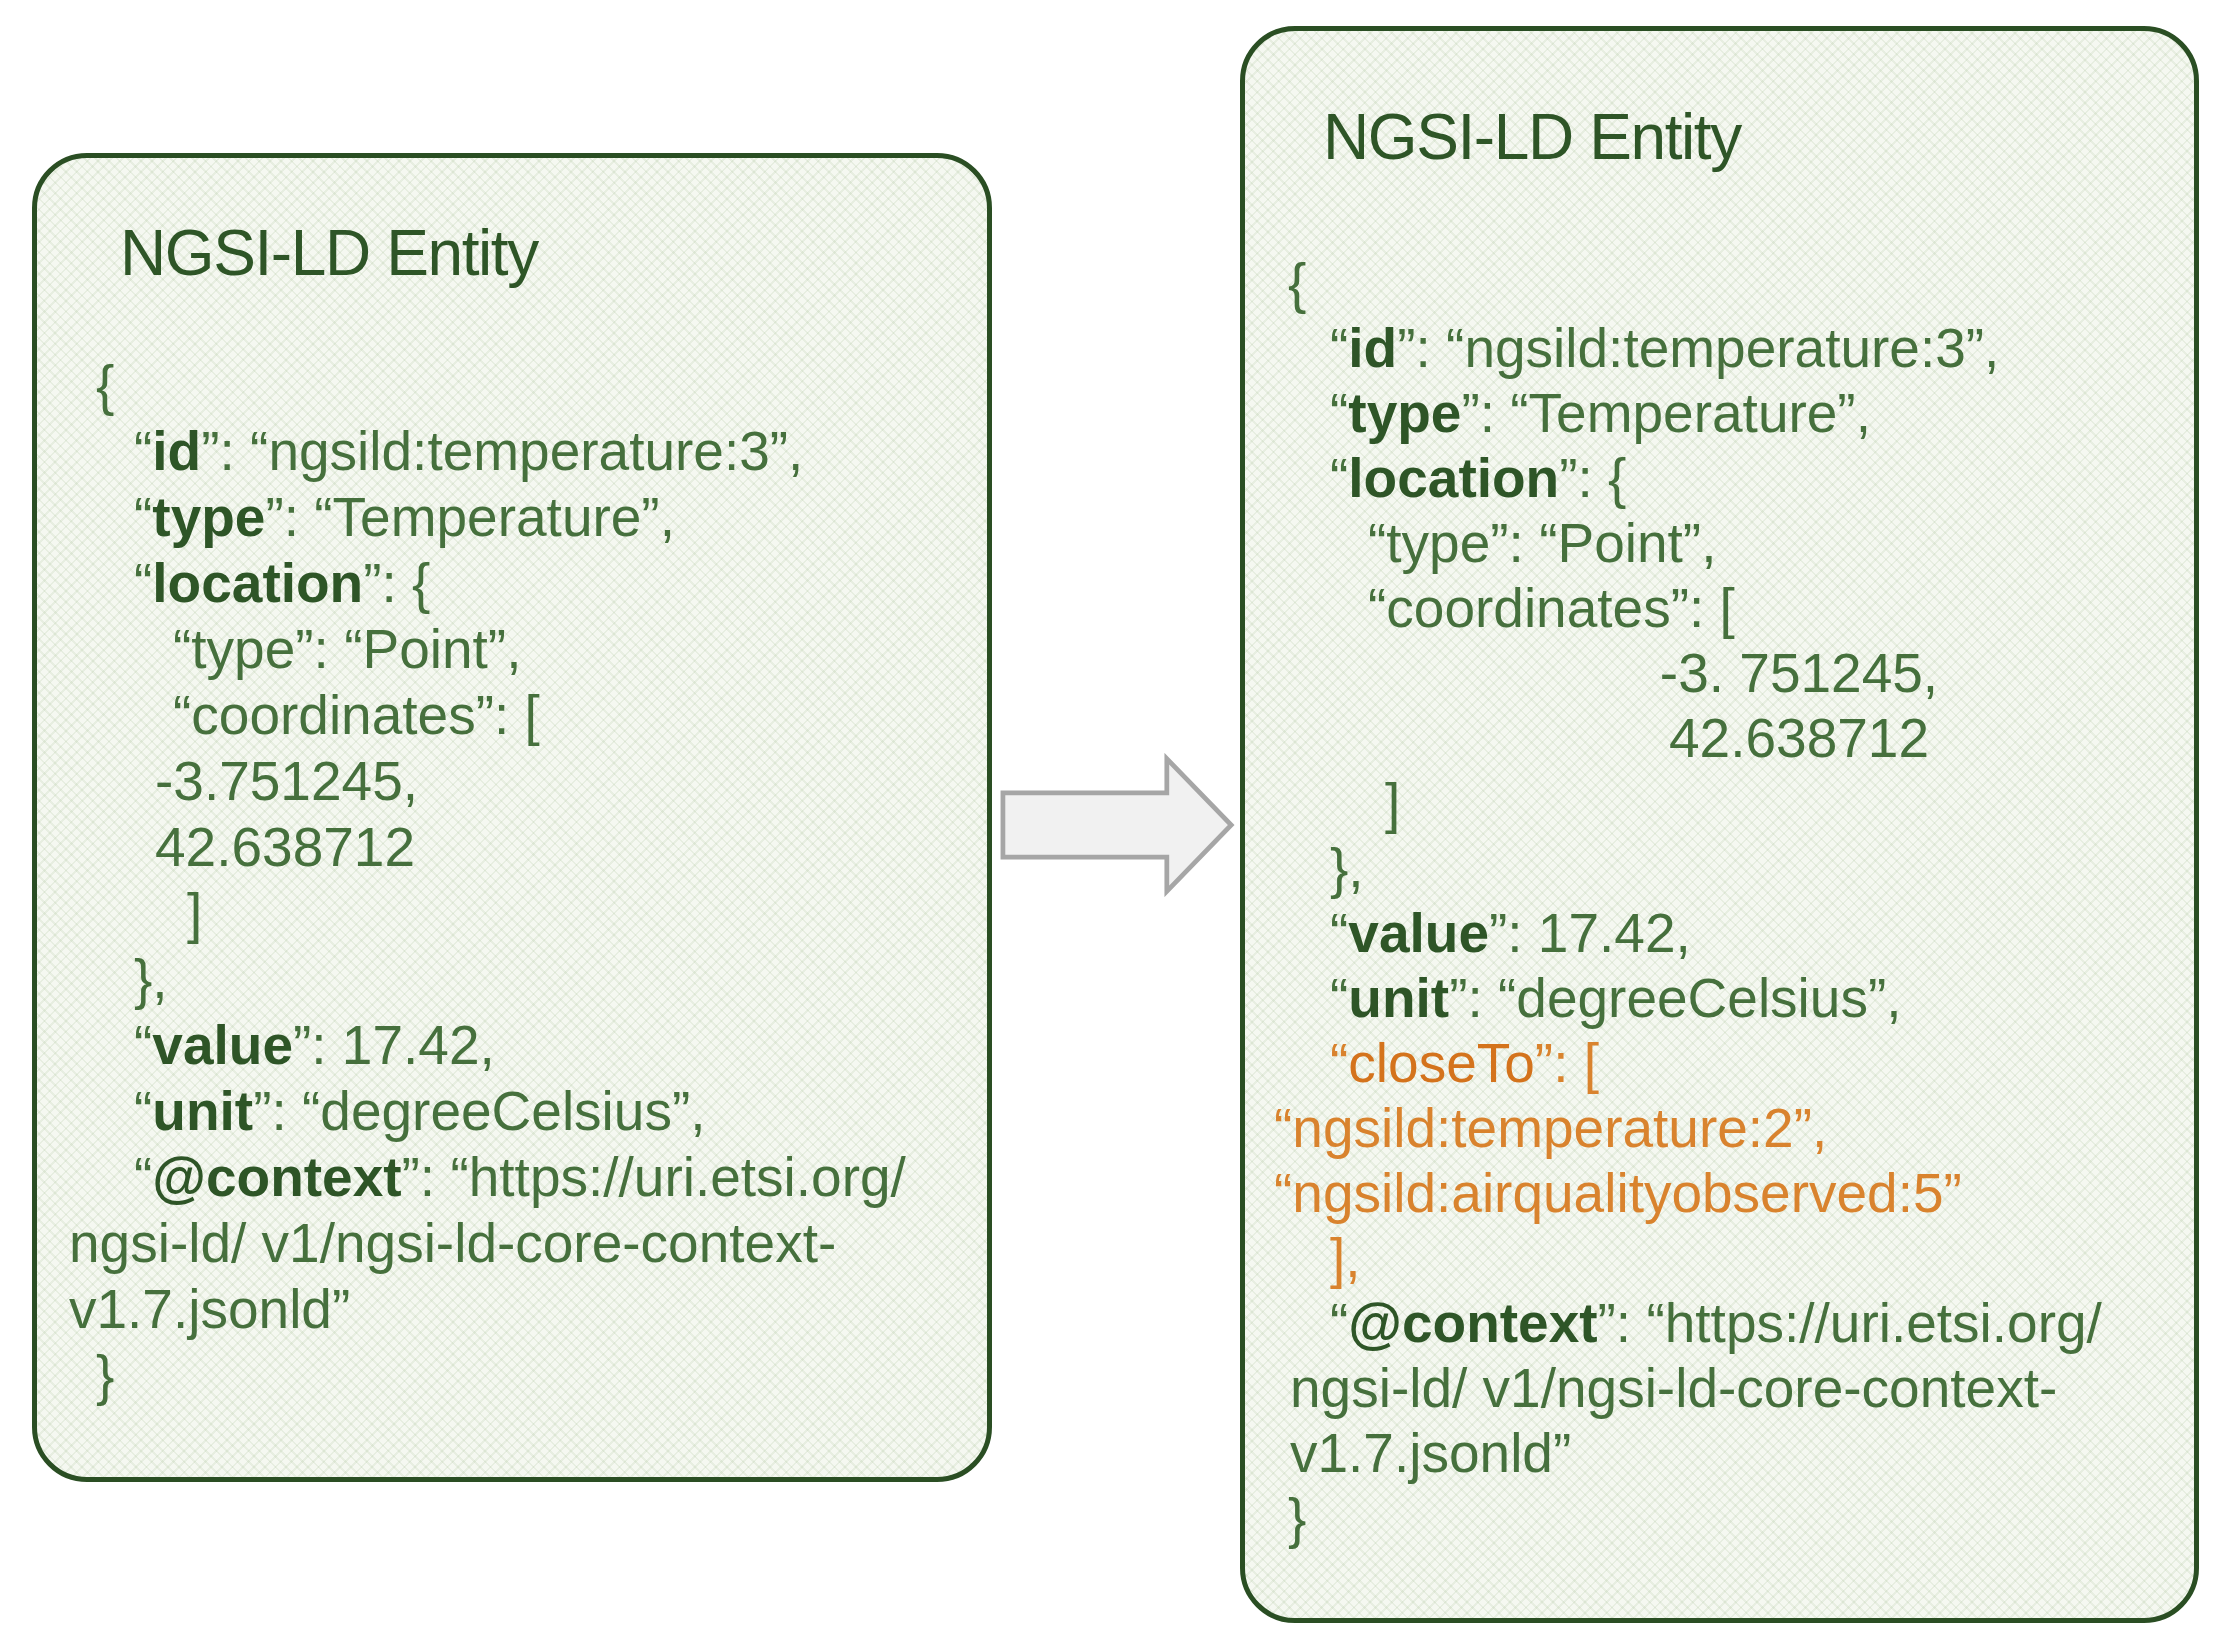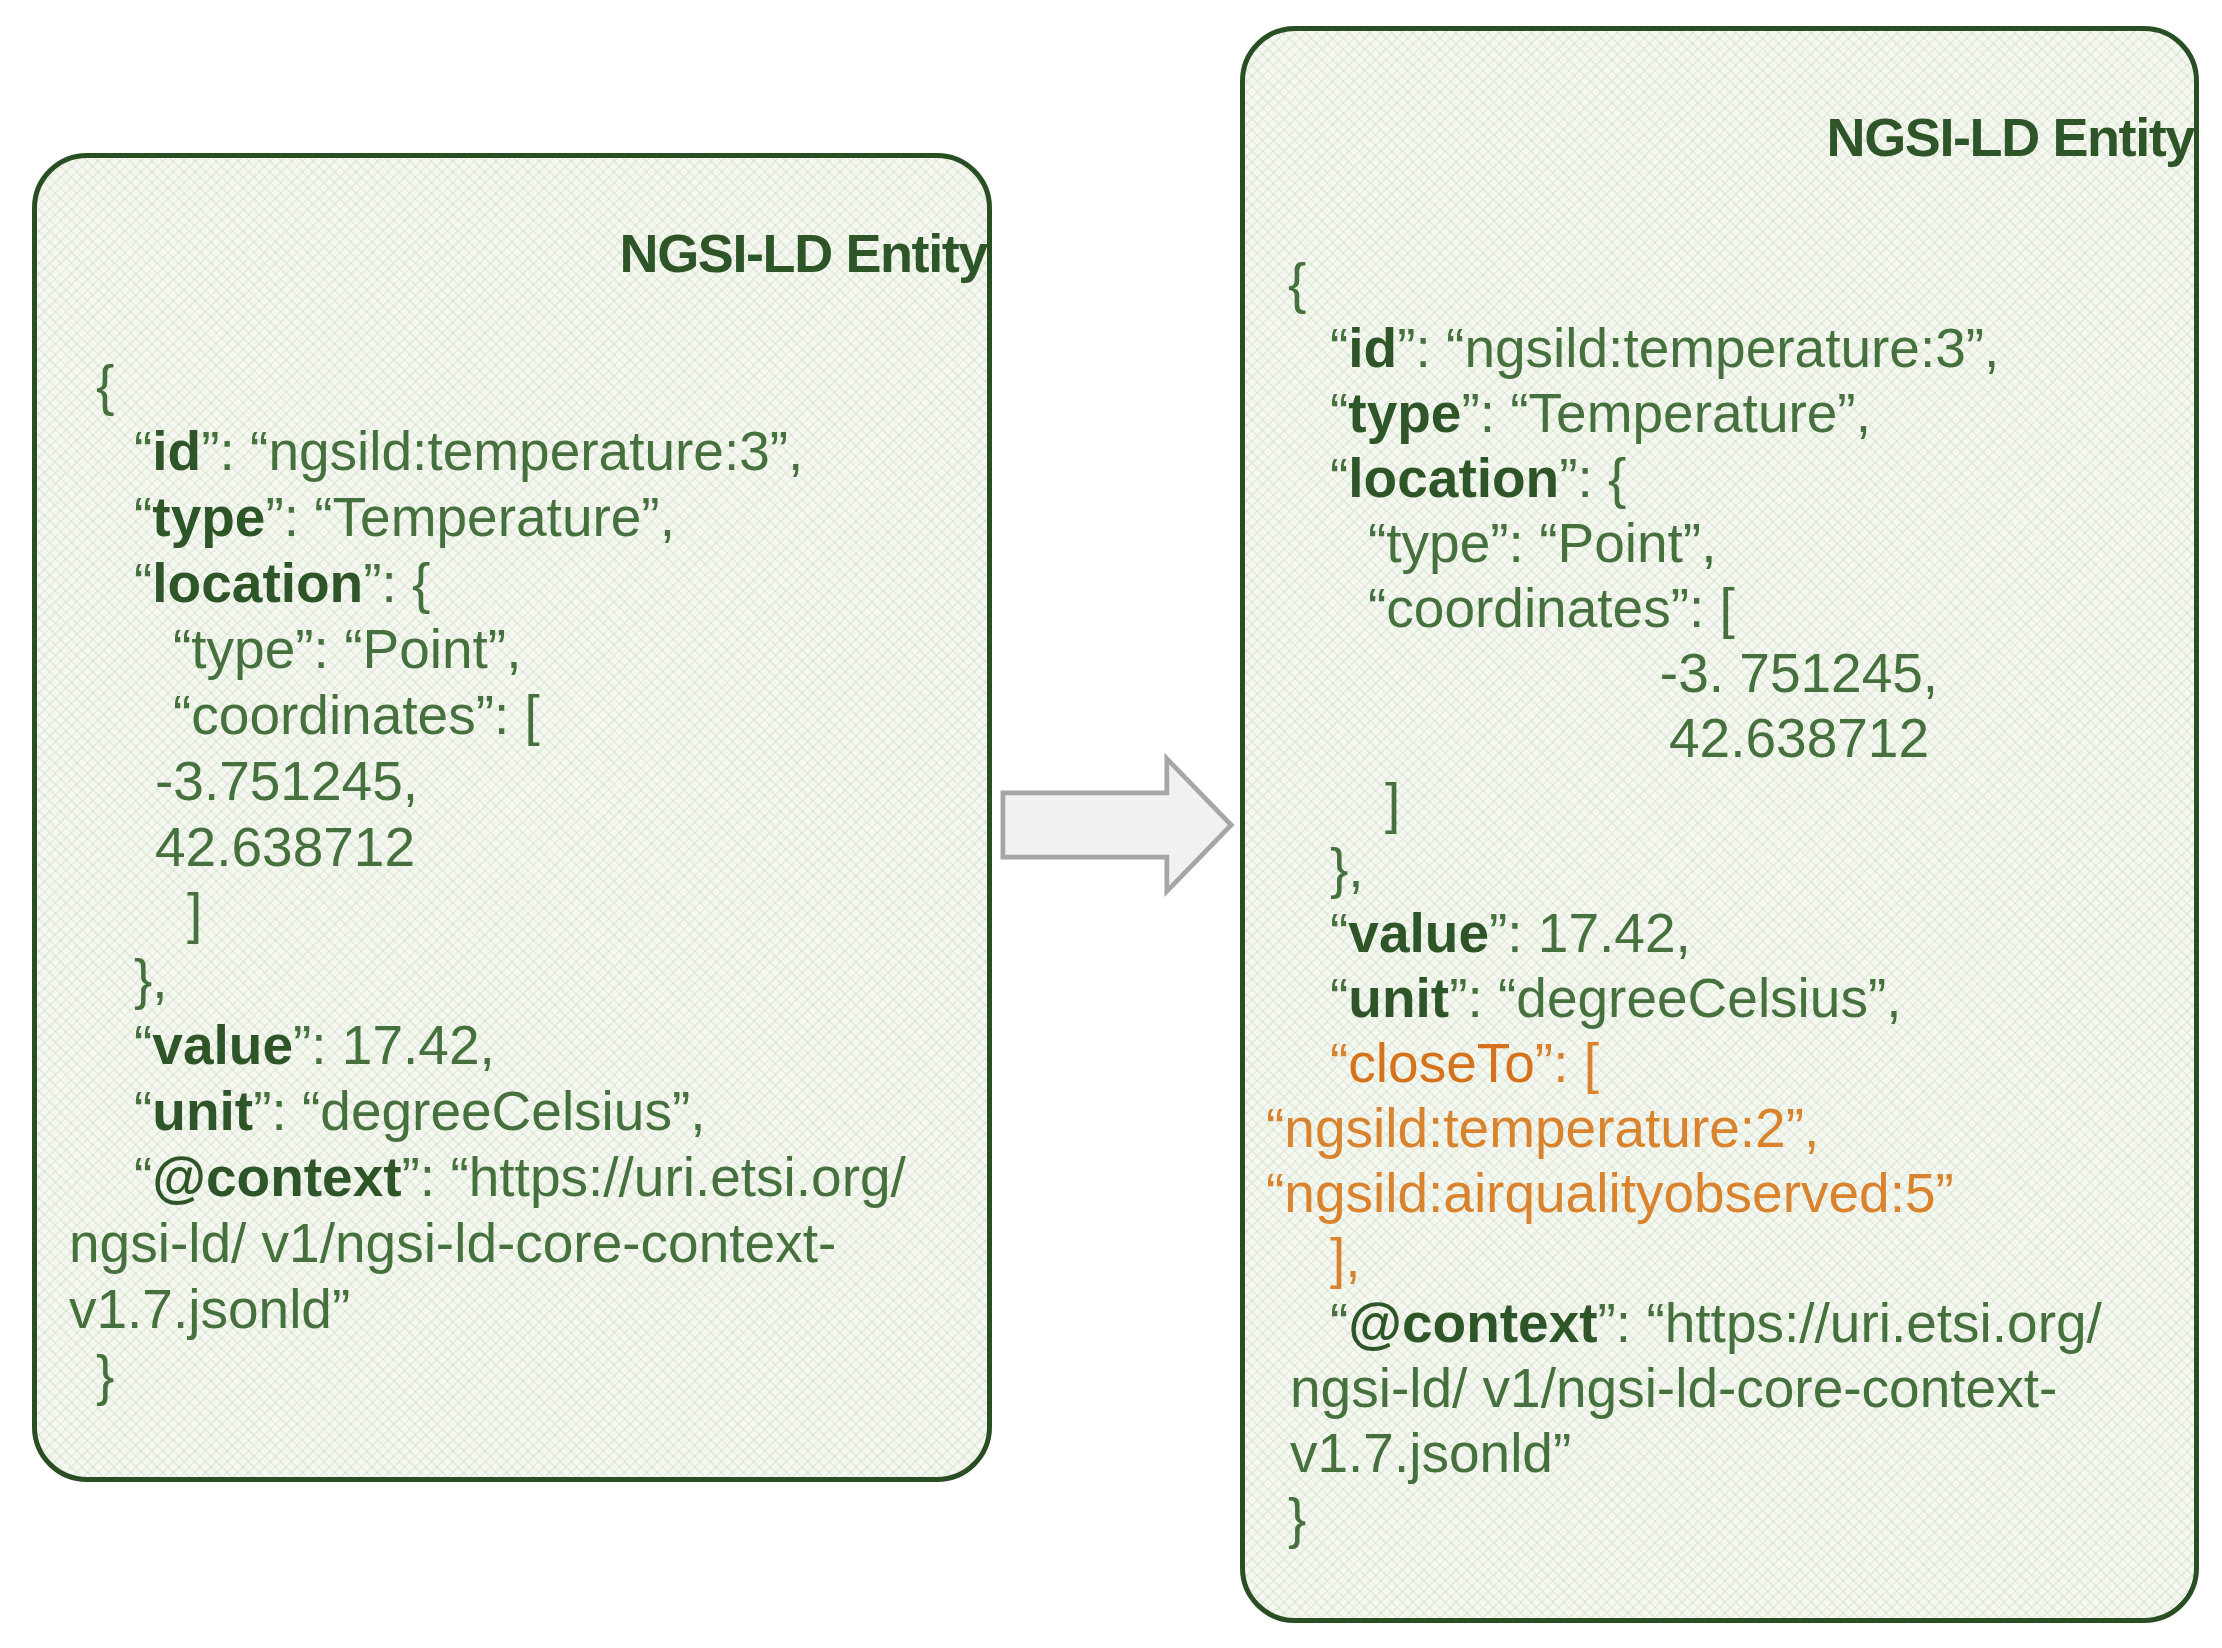--- a/index.html
+++ b/index.html
@@ -23,24 +23,23 @@
     background-color:var(--panel-bg);
     background-image:
       repeating-linear-gradient(45deg, rgba(140,172,118,0.13) 0 1.9px, transparent 1.9px 7.6px),
       repeating-linear-gradient(-45deg, rgba(140,172,118,0.13) 0 1.9px, transparent 1.9px 7.6px);
     border:5.7px solid var(--border-green);
     border-radius:55px;
   }
   .panel-left{left:32px;top:153px;width:960px;height:1329px;padding-top:57px;}
   .panel-right{left:1240px;top:25.6px;width:959px;height:1597px;padding-top:68px;}
   .title{
-    font-weight:bold;color:var(--key-green);
-    font-size:54px;line-height:76px;letter-spacing:-1.4px;
+    font-weight:normal;color:var(--key-green);
+    font-size:64px;line-height:76px;letter-spacing:-1.4px;
     white-space:nowrap;
-    text-align:right;
   }
   .panel-left .title{padding-left:83px;}
   .panel-right .title{padding-left:78px;}
   .code{font-size:55px;color:var(--value-green);white-space:pre;}
   .panel-left .code{margin-top:61px;}
   .panel-right .code{margin-top:76px;}
   .panel-left .line{line-height:66px;height:66px;}
   .panel-right .line{line-height:65px;height:65px;}
   .s-k{color:var(--key-green);font-weight:bold;}
   .s-v{color:var(--value-green);}
@@ -51,21 +50,21 @@
   .panel-left .l2{padding-left:136px;}
   .panel-left .l2b{padding-left:150px;}
   .panel-left .l3{padding-left:118px;}
   .panel-left .wrap{padding-left:32px;}
   .panel-right .l0{padding-left:43px;}
   .panel-right .l1{padding-left:85px;}
   .panel-right .l2{padding-left:123px;}
   .panel-right .l2b{padding-left:140px;}
   .panel-right .l3{padding-left:159px;text-align:center;}
   .panel-right .wrap{padding-left:45px;}
-  .panel-right .wrapo{padding-left:21px;}
+  .panel-right .wrapo{padding-left:21px;margin-left:8px;}
   .arrow{position:absolute;left:1000px;top:753px;width:237px;height:144px;}
   .arrow polygon{
     fill:var(--arrow-fill);
     stroke:var(--arrow-stroke);
     stroke-width:5;
     stroke-linejoin:miter;
   }
 </style>
 </head>
 <body>

